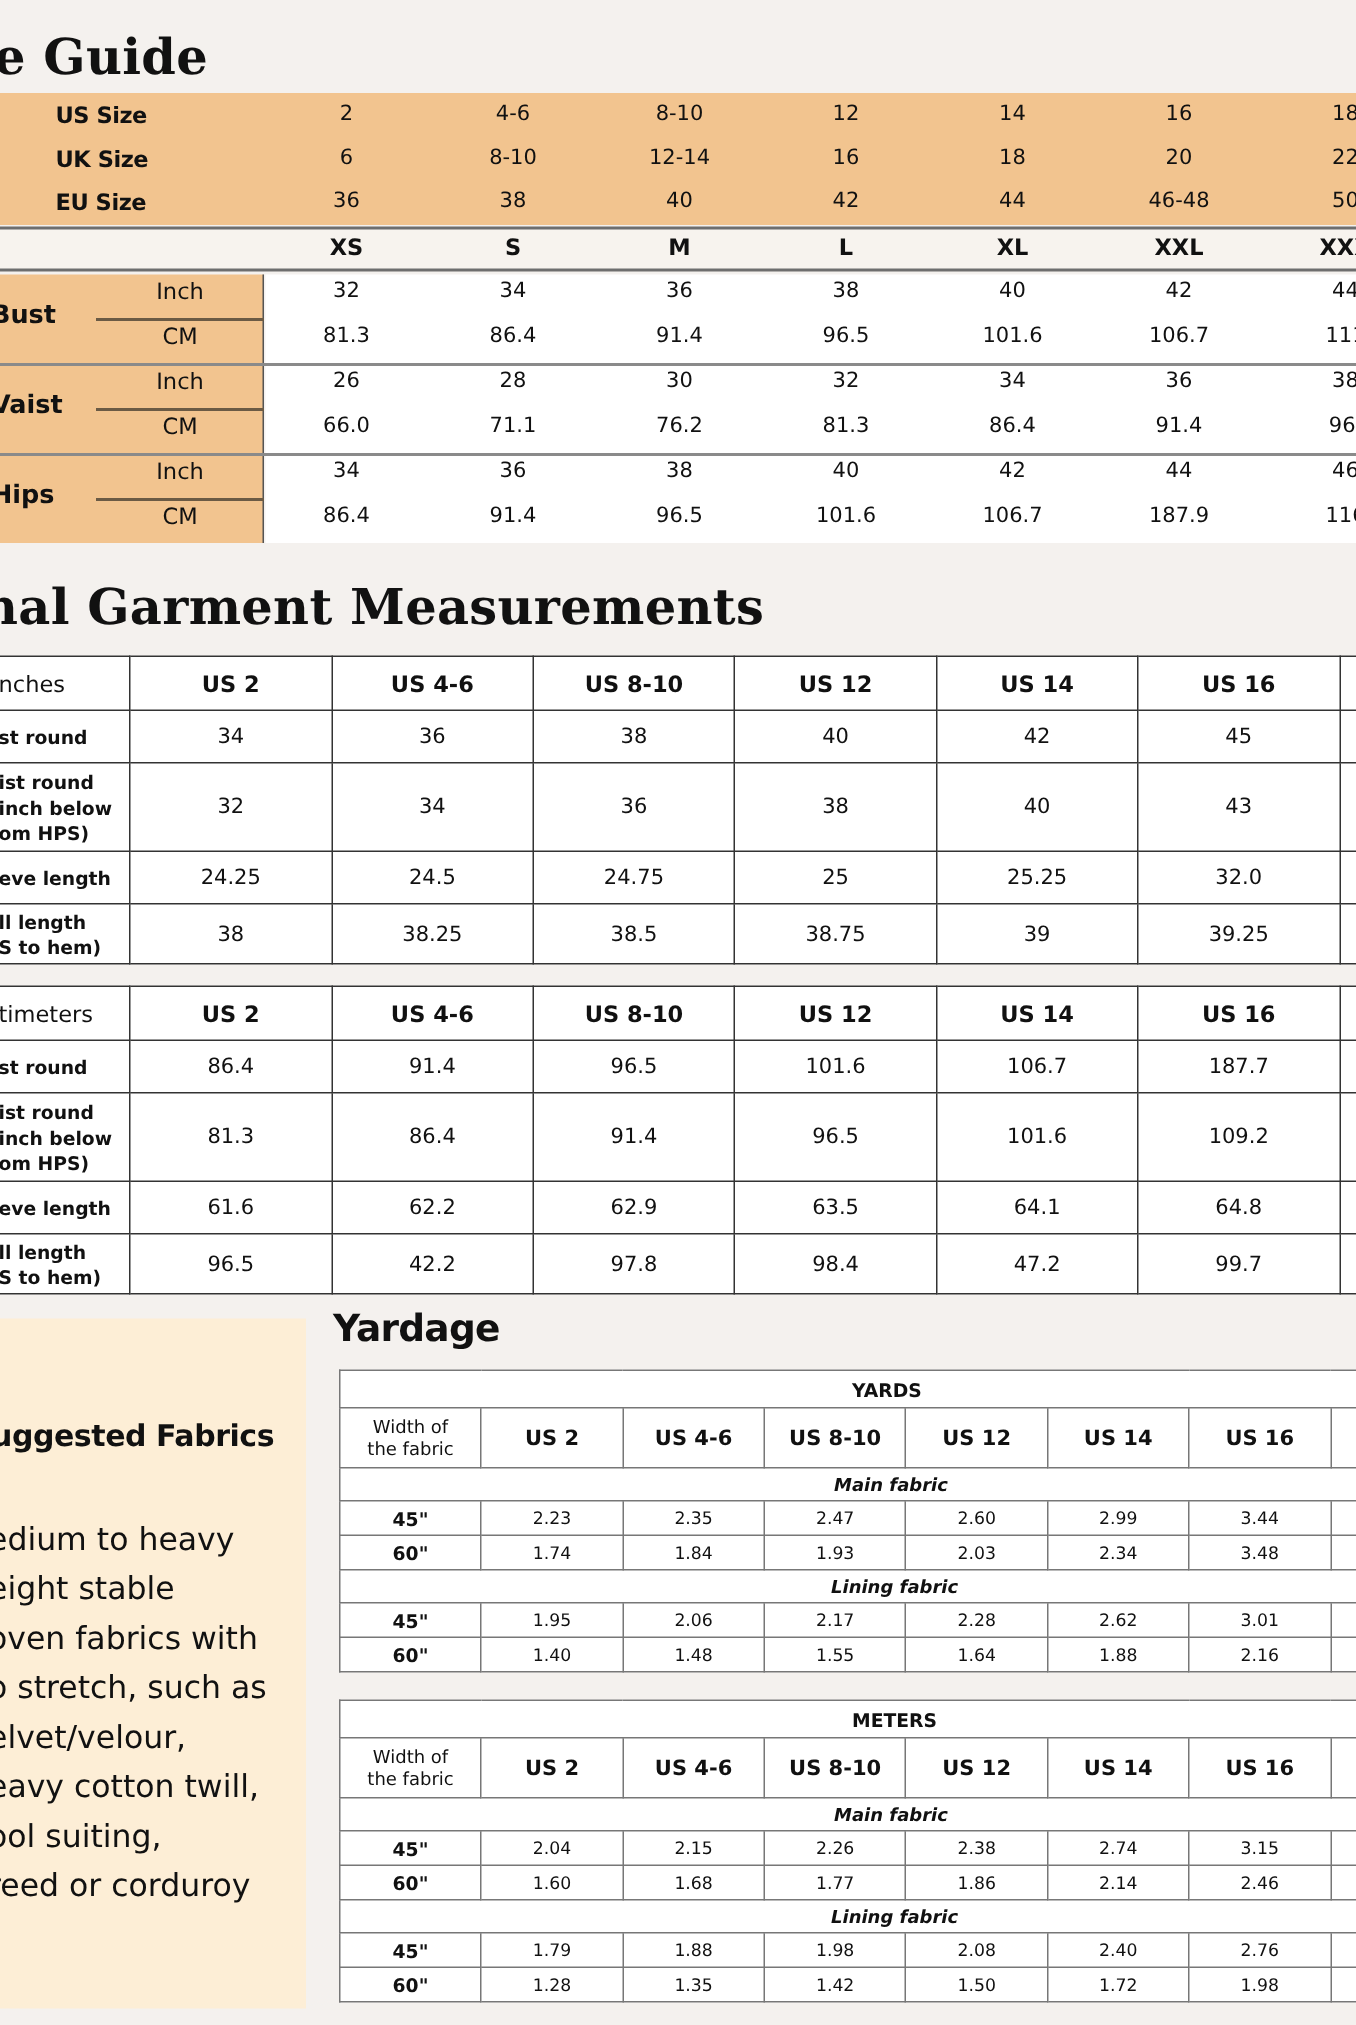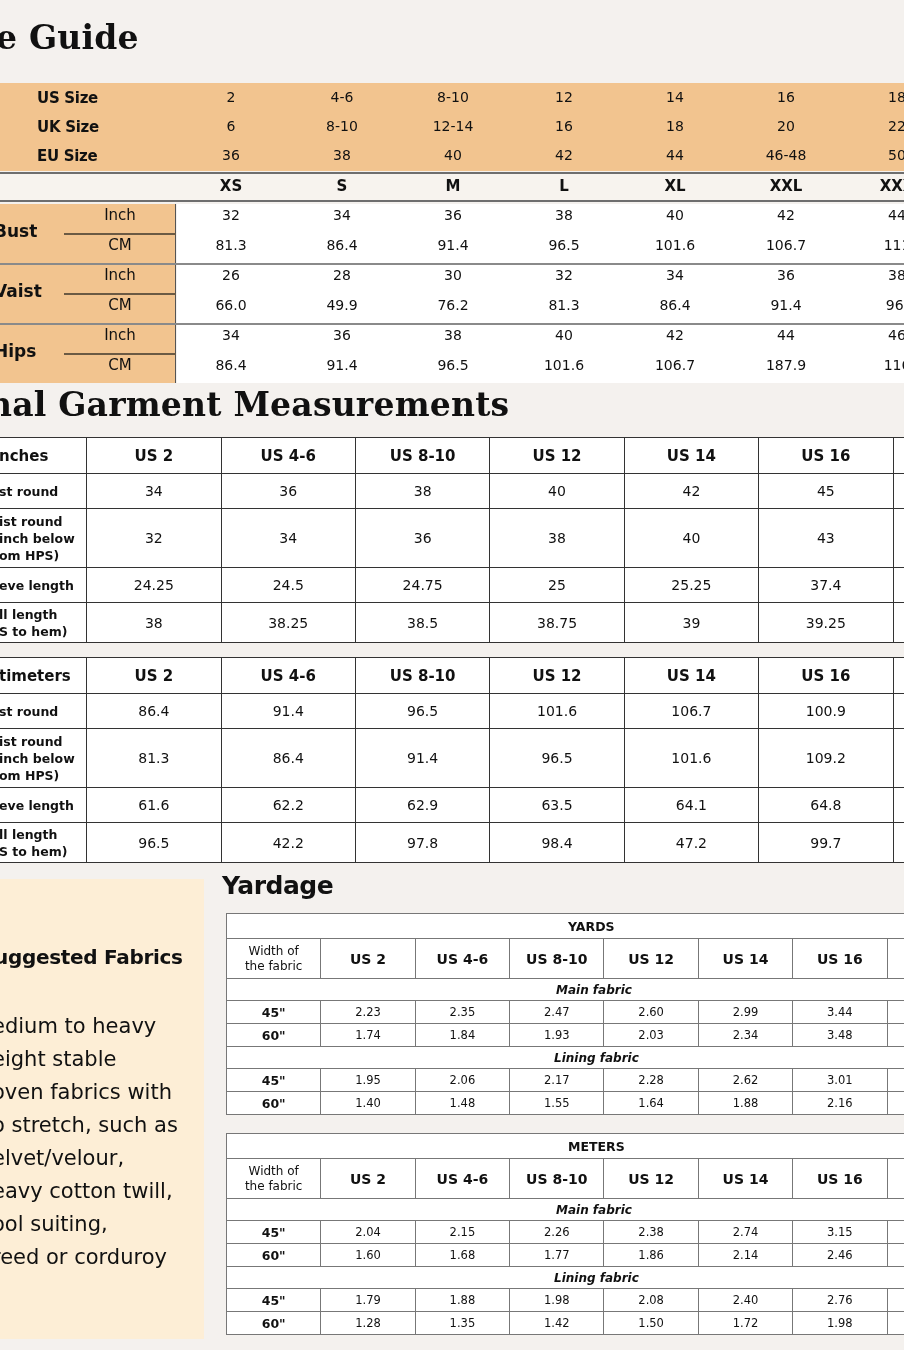--- a/index.html
+++ b/index.html
@@ -7,39 +7,39 @@
   body { position: relative; font-family: "DejaVu Sans", sans-serif; color: #111; }
 
   .abs { position: absolute; }
 
   
   .serif-title { font-family: "DejaVu Serif", serif; font-weight: bold; font-size: 33px; letter-spacing: 0.2px; white-space: nowrap; }
   #title1 { left: -4px; top: 18px; }
   #title2 { left: -12px; top: 385px; }
 
   
-  #size-guide { left: 0; top: 83px; width: 904px; height: 300px; }
+  #size-guide { left: 0; top: 62px; width: 904px; height: 300px; }
   #size-guide .orange { position: absolute; left: 0; top: 0; width: 904px; height: 88px; background: #f2c48f; }
   #size-guide .letterbar { position: absolute; left: 0; top: 89px; width: 904px; height: 30px; background: #f7f3ee; border-top: 2px solid #6e6e6e; border-bottom: 2px solid #6e6e6e; }
   #size-guide .leftcol { position: absolute; left: 0; top: 121px; width: 176px; height: 179px; background: #f2c48f; border-right: 1px solid #555; }
   #size-guide .body { position: absolute; left: 177px; top: 121px; width: 727px; height: 179px; background: #fff; }
   .sg-row-label { position: absolute; left: 37px; font-weight: bold; font-size: 15px; letter-spacing: -0.3px; }
   .sg-cell { position: absolute; width: 110px; text-align: center; font-size: 14px; }
   .sg-cell.bold { font-weight: bold; font-size: 15px; }
   .sg-meas-label { position: absolute; left: -6px; font-weight: bold; font-size: 17px; }
   .sg-unit { position: absolute; left: 64px; width: 112px; text-align: center; font-size: 15px; }
   .sg-unit-line { position: absolute; left: 64px; width: 112px; height: 2px; background: #6b5a44; }
   .sg-group-line { position: absolute; left: 0; width: 904px; height: 2px; background: #8a8a8a; }
 
   
   table.gm { position: absolute; border-collapse: collapse; background: #fff; table-layout: fixed; }
   table.gm td { border: 1.5px solid #333; text-align: center; font-size: 14px; vertical-align: middle; }
   table.gm td.h { font-weight: bold; font-size: 15px; }
   table.gm td.rl { text-align: left; font-weight: bold; font-size: 12.5px; line-height: 17px; padding-left: 0; white-space: nowrap; overflow: hidden; }
-  table.gm td.corner { text-align: left; font-weight: bold; font-size: 15px; white-space: nowrap; overflow: hidden; }
+  table.gm td.corner { text-align: left; font-weight: normal; font-size: 15px; white-space: nowrap; overflow: hidden; }
 
   
   #fabric-box { left: 0; top: 879px; width: 204px; height: 460px; background: #fdeed6; }
   #fabric-title { position: absolute; left: -6px; top: 66px; font-weight: bold; font-size: 20px; white-space: nowrap; letter-spacing: -0.3px; }
   #fabric-text { position: absolute; left: -8px; top: 131px; font-size: 21px; line-height: 33px; white-space: pre; }
 
   
   #yardage-title { left: 222px; top: 871px; font-size: 25px; font-weight: bold; letter-spacing: -0.5px; }
   table.yd { position: absolute; border-collapse: collapse; background: #fff; table-layout: fixed; }
   table.yd td { border: 1px solid #777; text-align: center; font-size: 11.5px; height: 23px; }
@@ -114,21 +114,21 @@
       <div class="sg-unit-line" style="top:210px"></div>
       <div class="sg-unit" style="top:213px">CM</div>
       <div class="sg-cell" style="left:176px; top:184px">26</div>
       <div class="sg-cell" style="left:287px; top:184px">28</div>
       <div class="sg-cell" style="left:398px; top:184px">30</div>
       <div class="sg-cell" style="left:509px; top:184px">32</div>
       <div class="sg-cell" style="left:620px; top:184px">34</div>
       <div class="sg-cell" style="left:731px; top:184px">36</div>
       <div class="sg-cell" style="left:842px; top:184px">38</div>
       <div class="sg-cell" style="left:176px; top:214px">66.0</div>
-      <div class="sg-cell" style="left:287px; top:214px">49.9</div>
+      <div class="sg-cell" style="left:287px; top:214px">71.1</div>
       <div class="sg-cell" style="left:398px; top:214px">76.2</div>
       <div class="sg-cell" style="left:509px; top:214px">81.3</div>
       <div class="sg-cell" style="left:620px; top:214px">86.4</div>
       <div class="sg-cell" style="left:731px; top:214px">91.4</div>
       <div class="sg-cell" style="left:842px; top:214px">96.</div>
       <div class="sg-group-line" style="top:180px"></div>
       <div class="sg-meas-label" style="top:258px">Hips</div>
       <div class="sg-unit" style="top:243px">Inch</div>
       <div class="sg-unit-line" style="top:270px"></div>
       <div class="sg-unit" style="top:273px">CM</div>
@@ -201,21 +201,21 @@
       </tr>
       <tr style="height:35px">
         <td class="rl">
           <div>eve length</div>
         </td>
         <td>24.25</td>
         <td>24.5</td>
         <td>24.75</td>
         <td>25</td>
         <td>25.25</td>
-        <td>37.4</td>
+        <td>32.0</td>
         <td>25.75</td>
       </tr>
       <tr style="height:40px">
         <td class="rl">
           <div>ll length</div>
           <div>S to hem)</div>
         </td>
         <td>38</td>
         <td>38.25</td>
         <td>38.5</td>
@@ -250,21 +250,21 @@
       </tr>
       <tr style="height:35px">
         <td class="rl">
           <div>st round</div>
         </td>
         <td>86.4</td>
         <td>91.4</td>
         <td>96.5</td>
         <td>101.6</td>
         <td>106.7</td>
-        <td>100.9</td>
+        <td>187.7</td>
         <td>119.4</td>
       </tr>
       <tr style="height:59px">
         <td class="rl">
           <div>ist round</div>
           <div> inch below</div>
           <div>om HPS)</div>
         </td>
         <td>81.3</td>
         <td>86.4</td>

